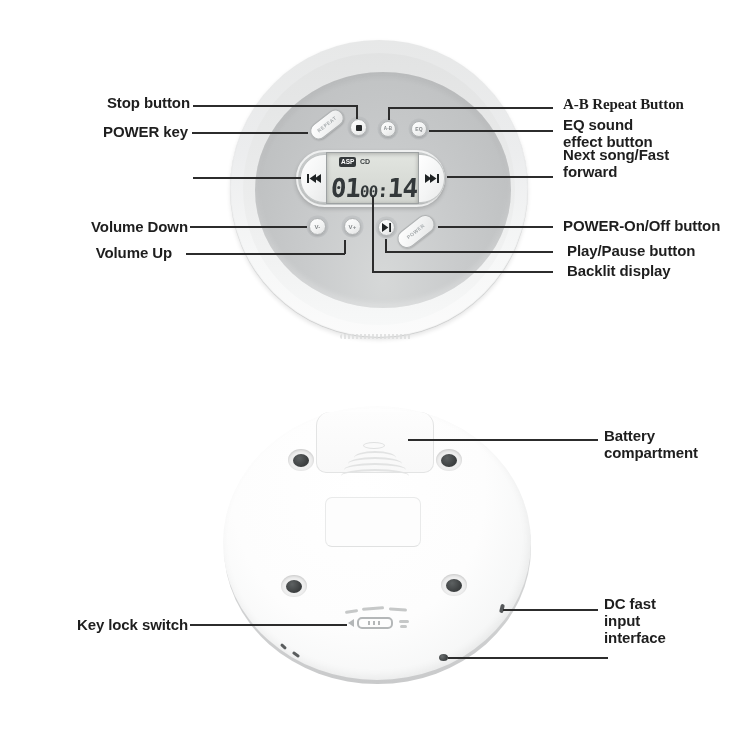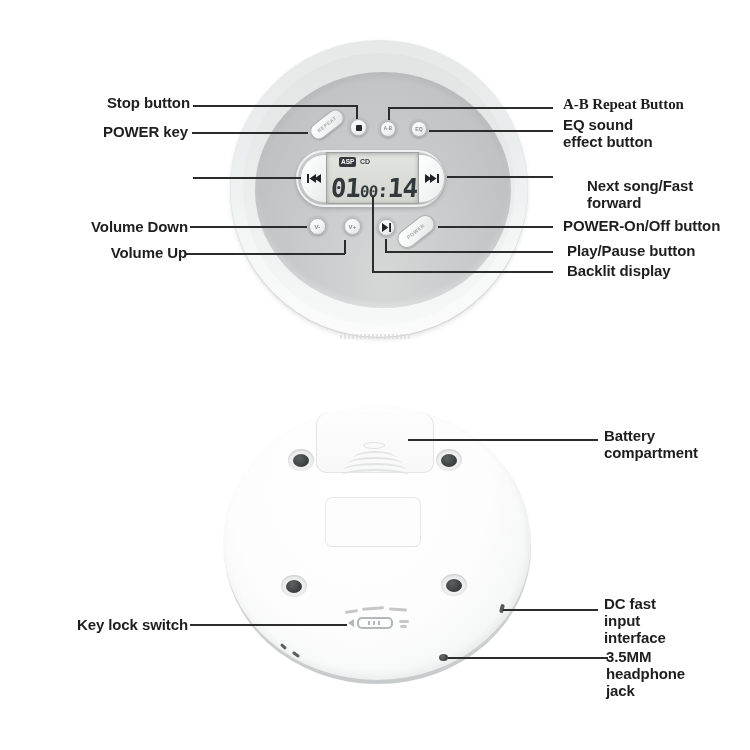--- a/index.html
+++ b/index.html
@@ -12,25 +12,25 @@
   
   .lbl {
     position:absolute; font:600 15px/1.12 "Liberation Sans", sans-serif;
     color:#1e1e1e; white-space:pre-line; letter-spacing:-0.1px;
   }
   .lbl.anchor-r { text-align:right; }
   .lbl-stop     { right:560px; top:95px; }
   .lbl-repeat   { right:562px; top:124px; }
   .lbl-previous { left:115px;  top:162px; }
   .lbl-voldown  { right:562px; top:219px; }
-  .lbl-volup    { right:563px; top:245px; }
+  .lbl-volup    { right:578px; top:245px; }
   .lbl-keylock  { right:562px; top:617px; }
   .lbl-ab       { left:563px; top:96px;font-family:Liberation Serif, serif;  }
   .lbl-eq       { left:563px; top:117px; }
-  .lbl-next     { left:563px; top:178px;margin-left:24px; }
+  .lbl-next     { left:563px; top:147px; }
   .lbl-power    { left:563px; top:218px; }
   .lbl-play     { left:567px; top:243px; }
   .lbl-backlit  { left:567px; top:263px; }
   .lbl-battery  { left:604px; top:428px; }
   .lbl-dc       { left:604px; top:596px; }
   .lbl-jack     { left:606px; top:649px; }
 
   
   .ln { position:absolute; background:#2c2c2c; }
   .ln.h { height:1.5px; } .ln.v { width:1.5px; }
@@ -349,18 +349,15 @@
   <div class="lbl lbl-next">Next song/Fast
 forward</div>
   <div class="lbl lbl-power">POWER-On/Off button</div>
   <div class="lbl lbl-play">Play/Pause button</div>
   <div class="lbl lbl-backlit">Backlit display</div>
   <div class="lbl lbl-battery">Battery
 compartment</div>
   <div class="lbl lbl-dc">DC fast
 input
 interface</div>
-  <div class="lbl lbl-jack">3.5MM
-headphone
-jack</div>
   <div class="lbl anchor-r lbl-keylock">Key lock switch</div>
 
 </div>
 
 </body></html>

